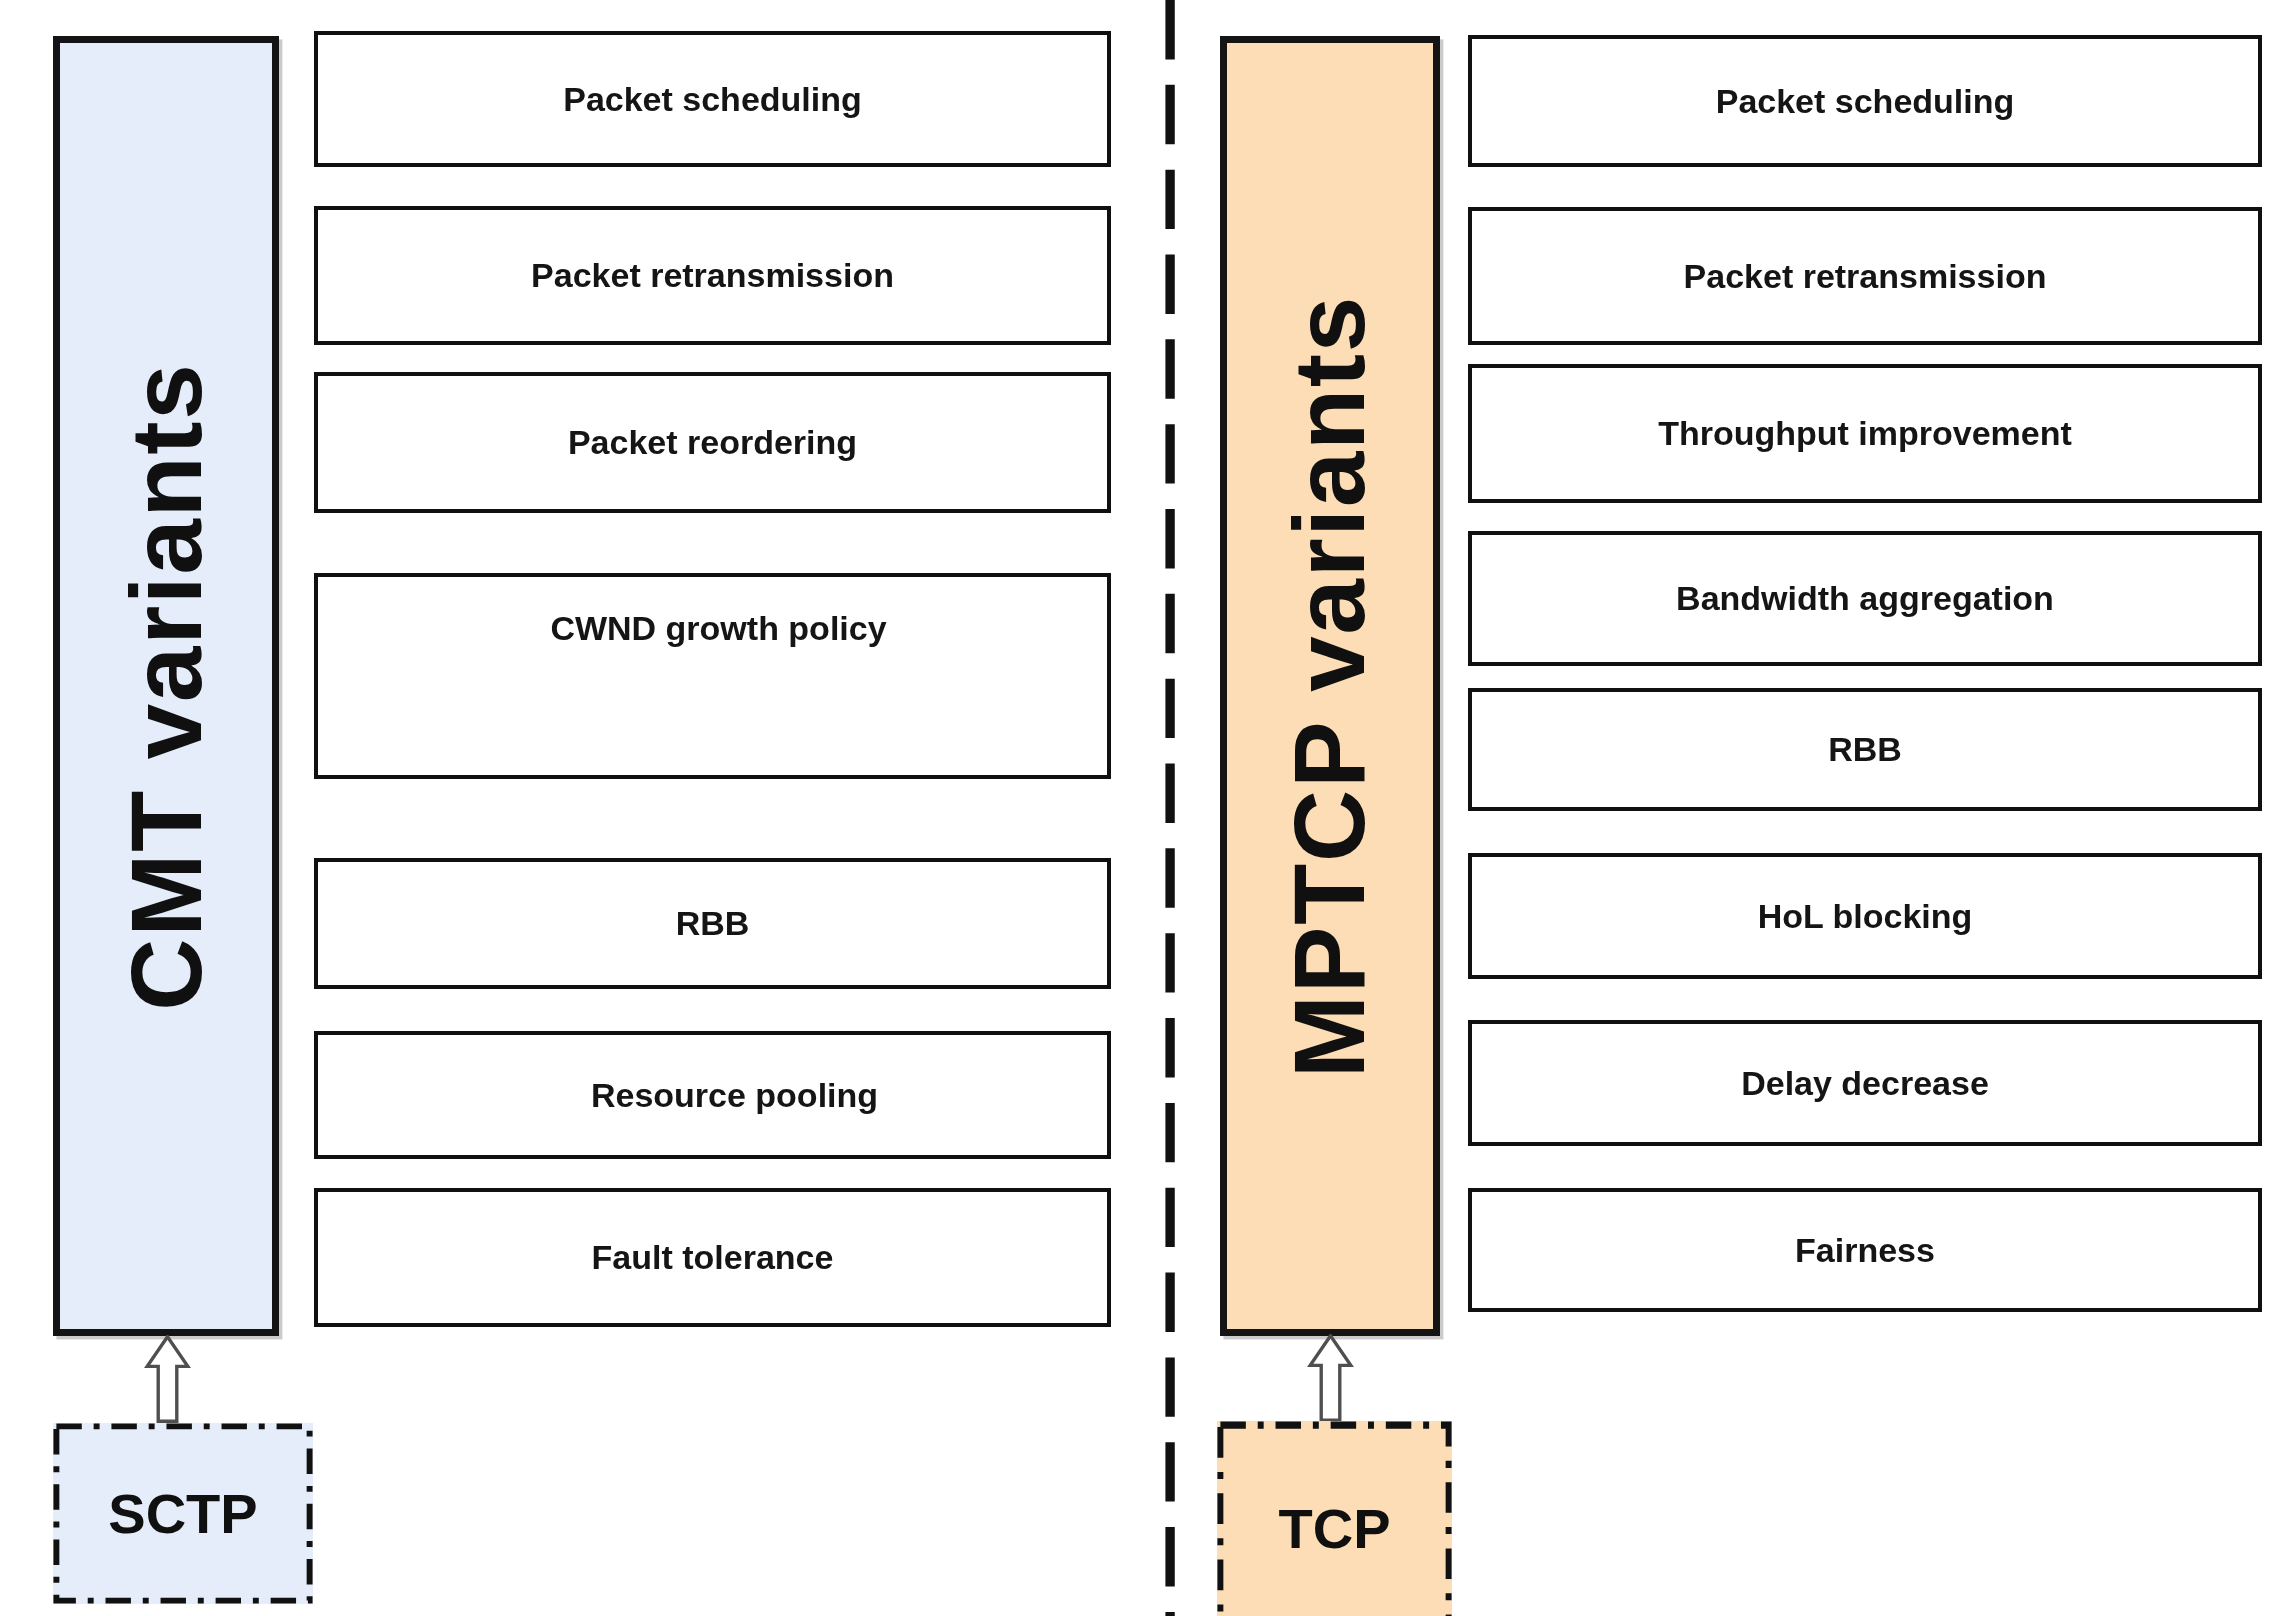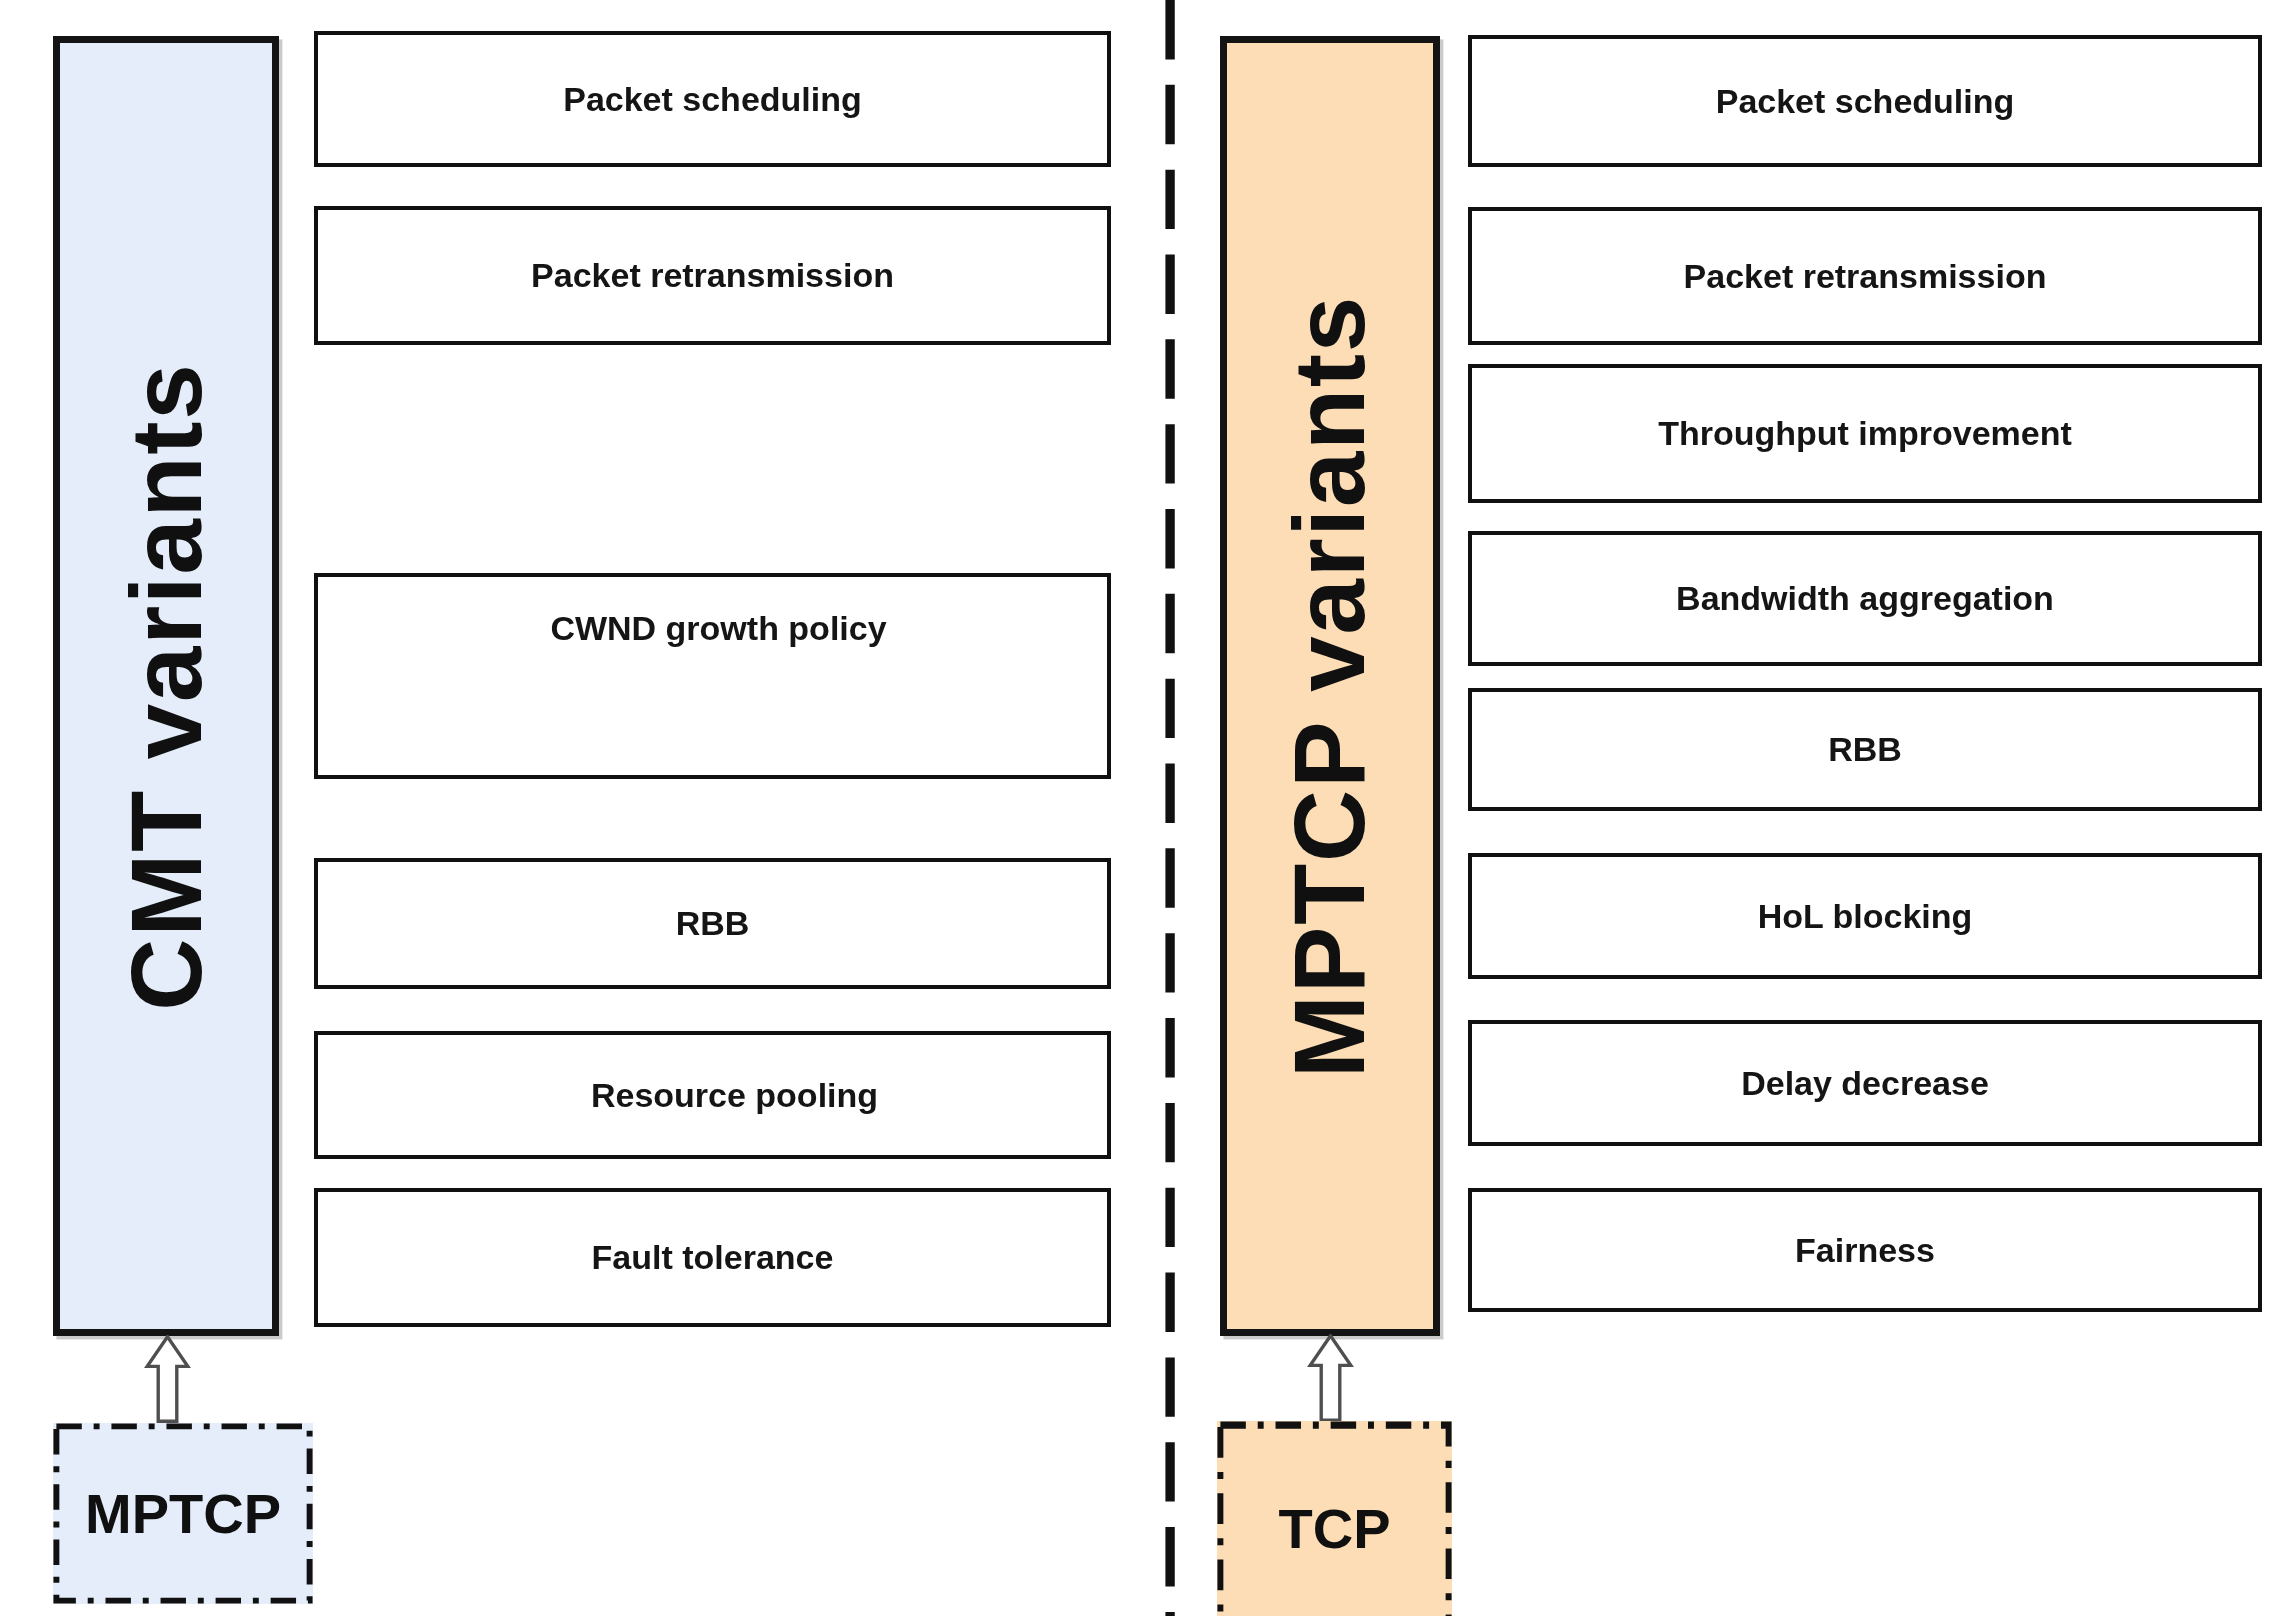--- a/index.html
+++ b/index.html
@@ -64,20 +64,23 @@
   <div class="bar bar-left">
     <span class="bar-label">CMT variants</span>
   </div>
 
   <div class="fbox fbox-left" style="top:31px;height:136px;">
     <span>Packet scheduling</span>
   </div>
   <div class="fbox fbox-left" style="top:206px;height:139px;">
     <span>Packet retransmission</span>
   </div>
+  <div class="fbox fbox-left" style="top:372px;height:141px;">
+    <span>Packet reordering</span>
+  </div>
   <div class="fbox fbox-left top-align" style="top:573px;height:206px;">
     <span>CWND growth policy</span>
   </div>
   <div class="fbox fbox-left" style="top:858px;height:131px;">
     <span>RBB</span>
   </div>
   <div class="fbox fbox-left" style="top:1031px;height:128px;padding-left:44px;">
     <span>Resource pooling</span>
   </div>
   <div class="fbox fbox-left" style="top:1188px;height:139px;">
@@ -85,21 +88,21 @@
   </div>
 
   <svg class="up-arrow" style="left:143px;top:1335px;" viewBox="0 0 58 104">
     <polygon points="29,2 5,37 18,37 18,102 40,102 40,37 53,37" fill="#ffffff" stroke="#4f4f4f" stroke-width="4" stroke-linejoin="miter"></polygon>
   </svg>
 
   <div class="base base-left">
     <svg class="dashdot" viewBox="0 0 307 213" preserveAspectRatio="none">
       <rect x="4" y="4" width="299" height="205" fill="none" stroke="#111111" stroke-width="7" stroke-dasharray="30 14 7 14"></rect>
     </svg>
-    <span class="base-label">MPTCP</span>
+    <span class="base-label">SCTP</span>
   </div>
 
   <svg class="divider" viewBox="0 0 12 1906" preserveAspectRatio="none">
     <line x1="6" y1="0" x2="6" y2="1906" stroke="#111111" stroke-width="11" stroke-dasharray="70 30"></line>
   </svg>
 
   <div class="bar bar-right">
     <span class="bar-label">MPTCP variants</span>
   </div>
 

